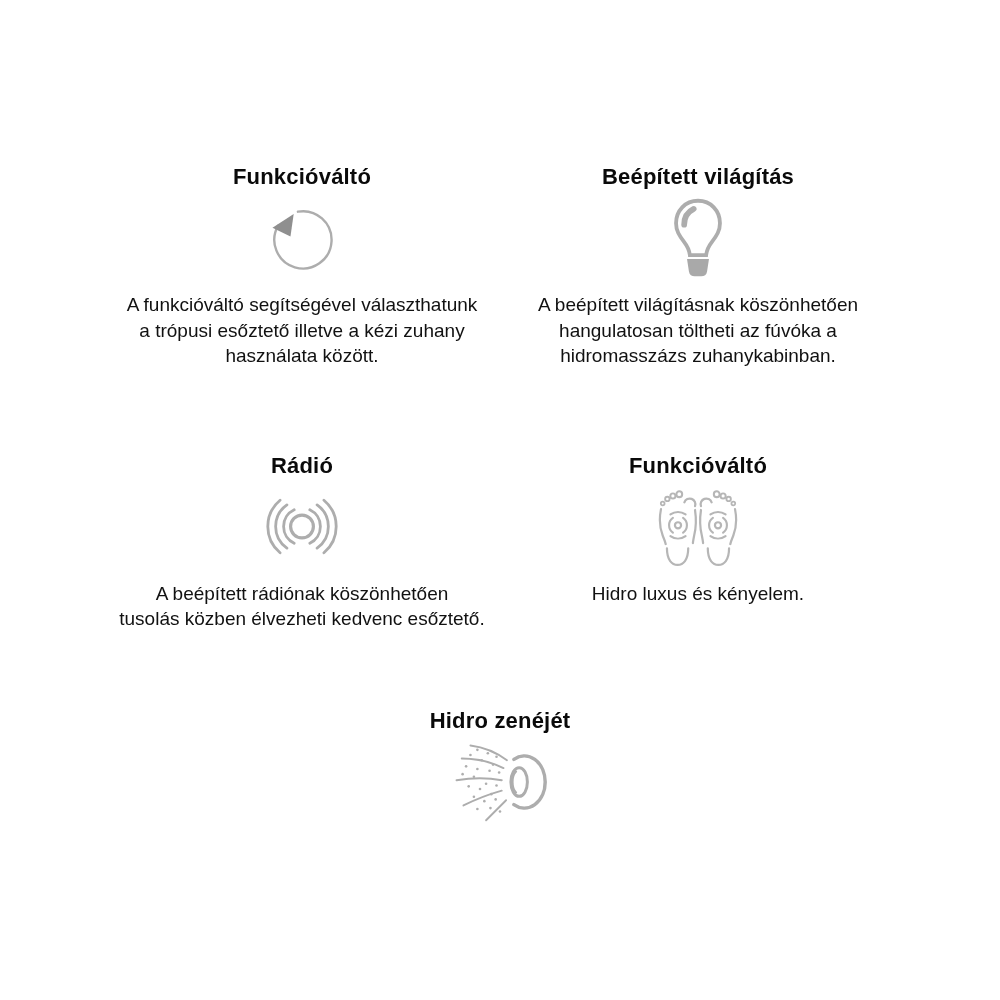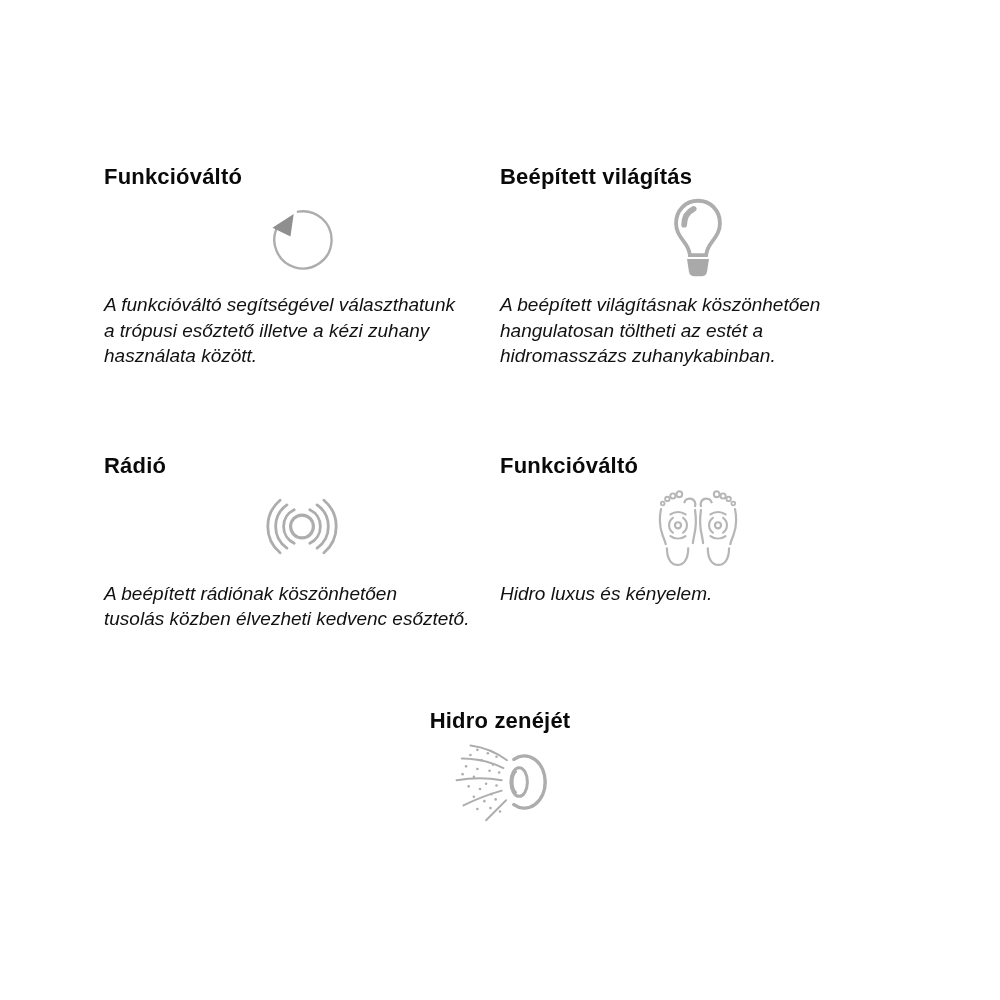--- a/index.html
+++ b/index.html
@@ -20,21 +20,21 @@
     padding-top: 164px;
   }
   .row {
     display: grid;
     grid-template-columns: 1fr 1fr;
   }
   .row-1 { margin-bottom: 84px; }
   .row-2 { margin-bottom: 76px; }
   .row-3 { display: flex; justify-content: center; }
   .feature {
-    text-align: left;
+    text-align: center;
   }
   .feature-title {
     margin: 0;
     font-size: 22px;
     line-height: 26px;
     font-weight: bold;
     color: #0a0a0a;
     letter-spacing: 0.2px;
   }
   .icon-box {
@@ -43,21 +43,20 @@
     display: flex;
     align-items: center;
     justify-content: center;
   }
   .feature-desc {
     margin: 0;
     font-size: 19px;
     line-height: 25.5px;
     color: #111111;
     white-space: pre-line;
-    font-style: italic;
   }
   .icon-stroke {
     fill: none;
     stroke: #adadad;
     stroke-linecap: round;
   }
   .icon-stroke-light {
     fill: none;
     stroke: #b6b6b6;
     stroke-linecap: round;
@@ -86,21 +85,21 @@
     <div class="feature">
       <h3 class="feature-title">Beépített világítás</h3>
       <div class="icon-box">
         <svg width="58" height="84" viewBox="0 0 60 88">
           <path class="icon-stroke" stroke-width="4" d="M 30 5 C 16.5 5 7 15.5 7 28.5 C 7 36.5 10.5 41.5 15 47.5 C 18.5 52 21 56.5 21.5 62 L 38.5 62 C 39 56.5 41.5 52 45 47.5 C 49.5 41.5 53 36.5 53 28.5 C 53 15.5 43.5 5 30 5 Z"></path>
           <path class="icon-stroke" stroke-width="6" d="M 15.5 30 C 15.5 22.5 19.5 16.5 25.5 13.5"></path>
           <path d="M 18.5 66 L 41.5 66 L 39.5 79 C 39 82.5 36.5 84 33.5 84 L 26.5 84 C 23.5 84 21 82.5 20.5 79 Z" fill="#a9a9a9" stroke="none"></path>
         </svg>
       </div>
       <p class="feature-desc">A beépített világításnak köszönhetően
-hangulatosan töltheti az estét a
+hangulatosan töltheti az fúvóka a
 hidromasszázs zuhanykabinban.</p>
     </div>
 
   </div>
 
   <div class="row row-2">
 
     <div class="feature">
       <h3 class="feature-title">Rádió</h3>
       <div class="icon-box">

